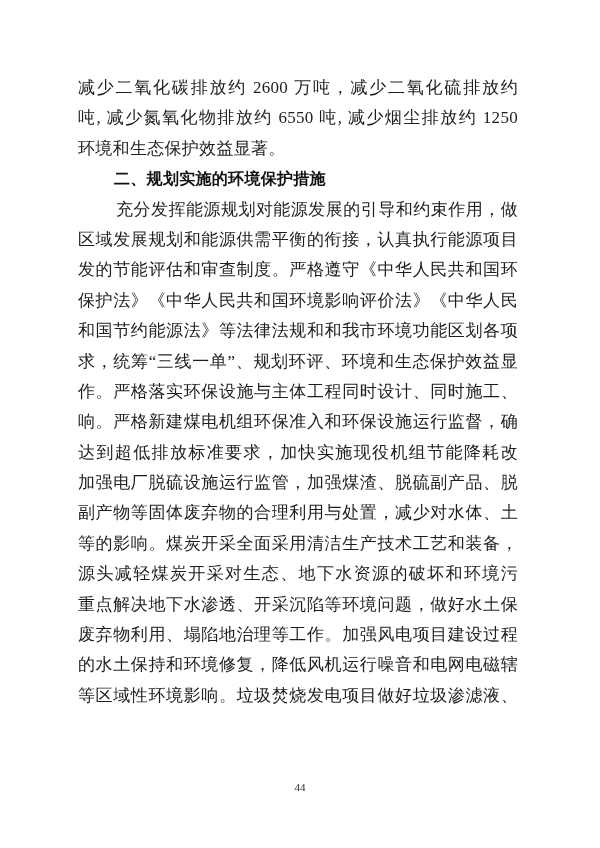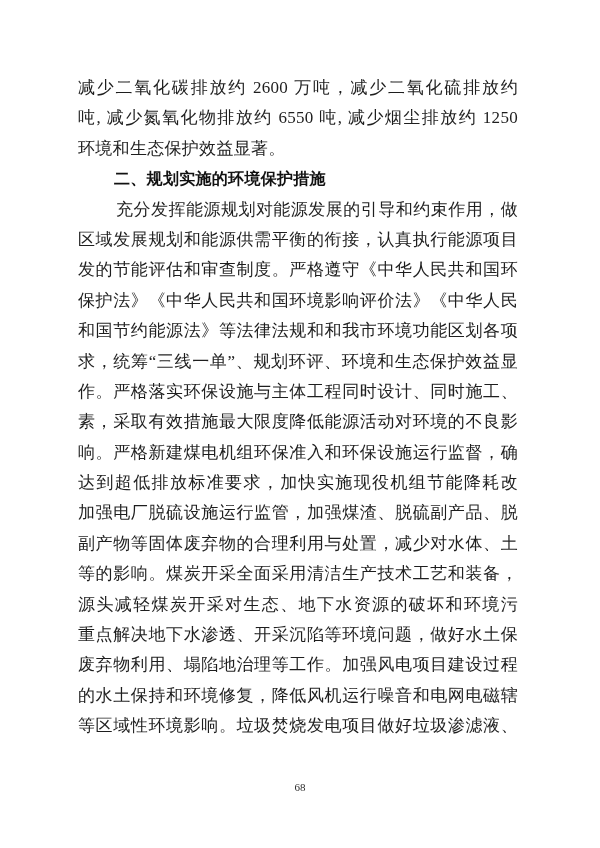--- a/index.html
+++ b/index.html
@@ -73,27 +73,26 @@
 
     <h2 class="line heading">二、规划实施的环境保护措施</h2>
 
     <div class="line indent">充分发挥能源规划对能源发展的引导和约束作用，做好</div>
     <div class="line">区域发展规划和能源供需平衡的衔接，认真执行能源项目开</div>
     <div class="line">发的节能评估和审查制度。严格遵守《中华人民共和国环境</div>
     <div class="line">保护法》《中华人民共和国环境影响评价法》《中华人民共</div>
     <div class="line">和国节约能源法》等法律法规和和我市环境功能区划各项要</div>
     <div class="line">求，统筹“三线一单”、规划环评、环境和生态保护效益显著</div>
     <div class="line">作。严格落实环保设施与主体工程同时设计、同时施工、同</div>
-    <div class="line">素，采取有效措施最大限度降低能源活动对环境的不良影</div>
     <div class="line">响。严格新建煤电机组环保准入和环保设施运行监督，确保</div>
     <div class="line">达到超低排放标准要求，加快实施现役机组节能降耗改造，</div>
     <div class="line">加强电厂脱硫设施运行监管，加强煤渣、脱硫副产品、脱硝</div>
     <div class="line">副产物等固体废弃物的合理利用与处置，减少对水体、土壤</div>
     <div class="line">等的影响。煤炭开采全面采用清洁生产技术工艺和装备，从</div>
     <div class="line">源头减轻煤炭开采对生态、地下水资源的破坏和环境污染，</div>
     <div class="line">重点解决地下水渗透、开采沉陷等环境问题，做好水土保持、</div>
     <div class="line">废弃物利用、塌陷地治理等工作。加强风电项目建设过程中</div>
     <div class="line">的水土保持和环境修复，降低风机运行噪音和电网电磁辖射</div>
     <div class="line">等区域性环境影响。垃圾焚烧发电项目做好垃圾渗滤液、气</div>
   </div>
 
-  <div class="footer">68</div>
+  <div class="footer">44</div>
 </div>
 
 </body></html>

